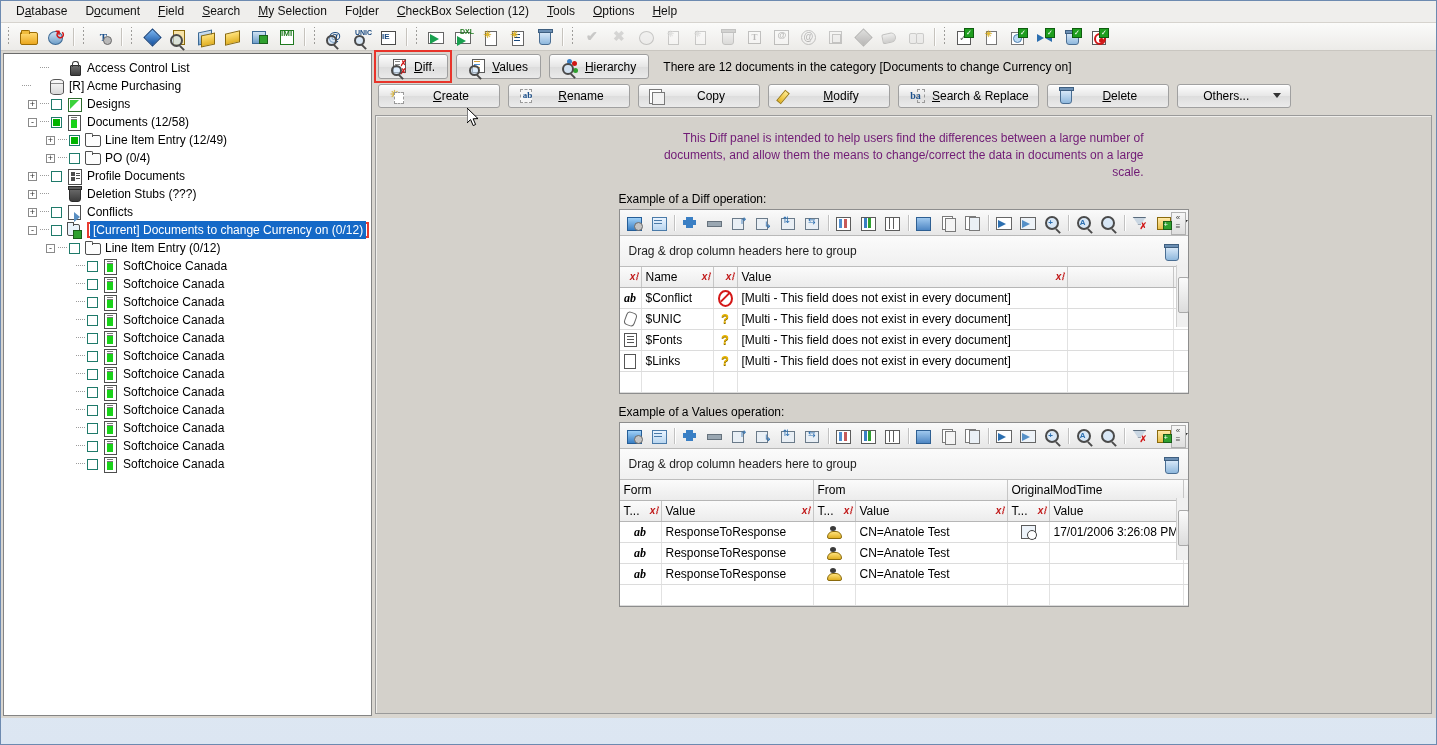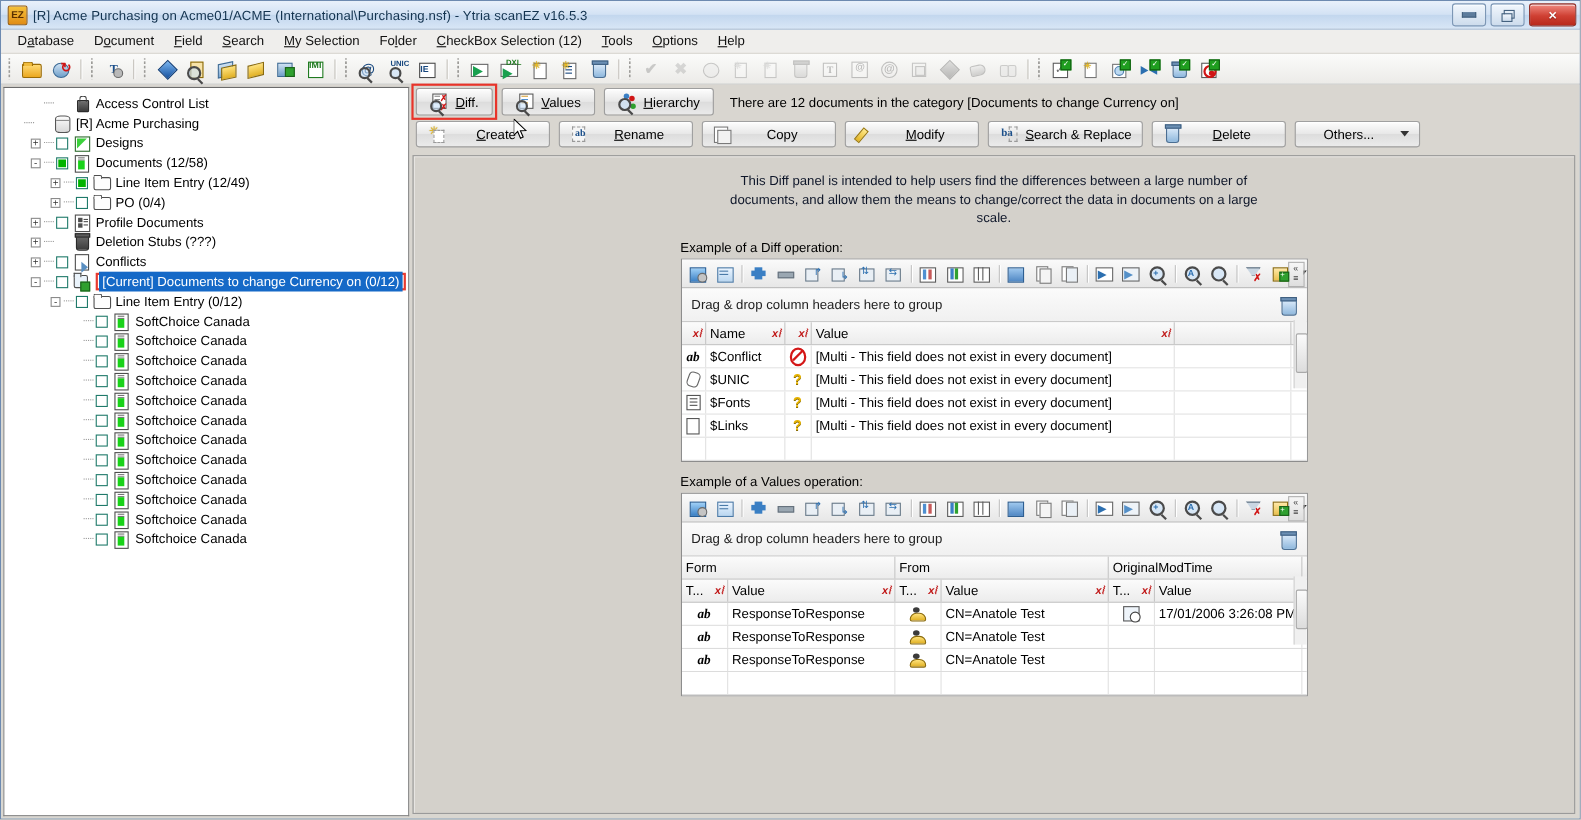--- a/index.html
+++ b/index.html
@@ -175,21 +175,21 @@
   .bigbtn u{text-decoration:underline;}
   .caret{width:0;height:0;border-left:4px solid transparent;border-right:4px solid transparent;
       border-top:5px solid #333;}
   .statusmsg{font-size:12px;color:#000;margin-left:6px;white-space:nowrap;}
 
   
   .content{flex:1;margin:6px 2px 2px 2px;border:1px solid #9a9a9a;
       background:#d4d1cb;box-shadow:inset 1px 1px 0 #efeeeb;
       overflow:hidden;position:relative;}
   .cinner{padding:14px 0 0 0;display:flex;flex-direction:column;align-items:center;}
-  .descr{width:480px;font-size:12px;line-height:17px;color:#0f172a;text-align:center;}
+  .descr{width:480px;font-size:12px;line-height:17px;color:#701a75;text-align:right;}
   .helplink{color:#1414cf;font-size:12px;margin-top:20px;text-align:center;}
   .exlabel{width:570px;font-size:12px;margin:11px 0 3px 0;text-align:left;}
 
   
   .grid{width:570px;border:1px solid #8d8d8d;background:#fff;box-sizing:border-box;}
   .gtool{height:25px;display:flex;align-items:center;
       background:linear-gradient(#fafafa,#e7e7e7);border-bottom:1px solid #b9b9b9;
       padding-left:3px;position:relative;}
   .gbtn{width:21px;height:20px;display:flex;align-items:center;justify-content:center;
       margin:0 1px;border:1px solid transparent;border-radius:2px;}
@@ -238,35 +238,20 @@
 
   
   .cursor{position:absolute;width:13px;height:20px;pointer-events:none;z-index:50;}
   .cursor svg{display:block;}
 </style>
 </head>
 <body>
 
 <div class="app">
 
-  <div class="titlebar">
-    <div class="tb-icon">EZ</div>
-    <div class="tb-title">[R] Acme Purchasing on Acme01/ACME (International\Purchasing.nsf) - Ytria scanEZ v16.5.3</div>
-    <div class="tb-btns">
-      <div class="tb-btn">
-          <div class="min-g"></div>
-        </div>
-      <div class="tb-btn">
-          <div class="rest-g"></div>
-        </div>
-      <div class="tb-btn close">
-          <span class="close-x">×</span>
-        </div>
-    </div>
-  </div>
 
   <div class="menubar" id="menubar">
       <div class="menu-item">D<u>a</u>tabase</div>
       <div class="menu-item">D<u>o</u>cument</div>
       <div class="menu-item"><u>F</u>ield</div>
       <div class="menu-item"><u>S</u>earch</div>
       <div class="menu-item"><u>M</u>y Selection</div>
       <div class="menu-item">Fo<u>l</u>der</div>
       <div class="menu-item"><u>C</u>heckBox Selection (12)</div>
       <div class="menu-item"><u>T</u>ools</div>

